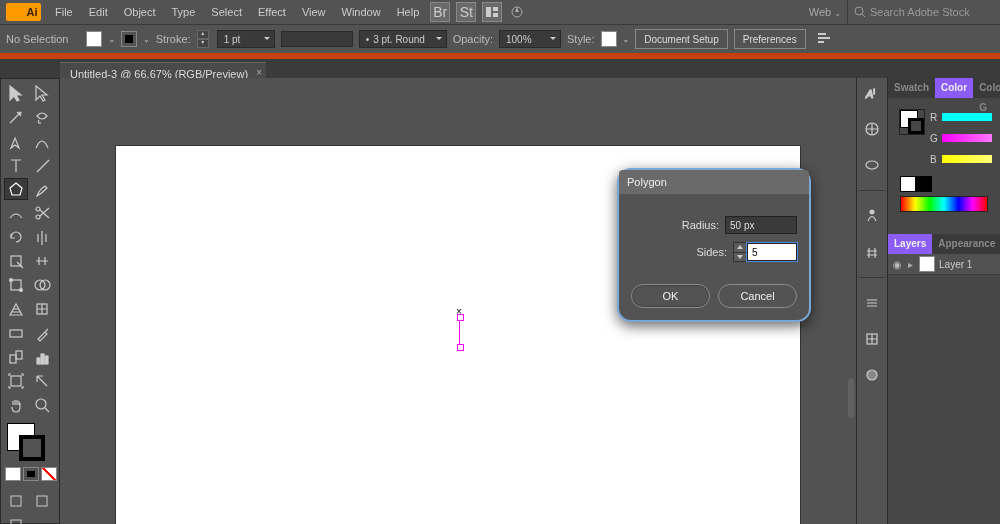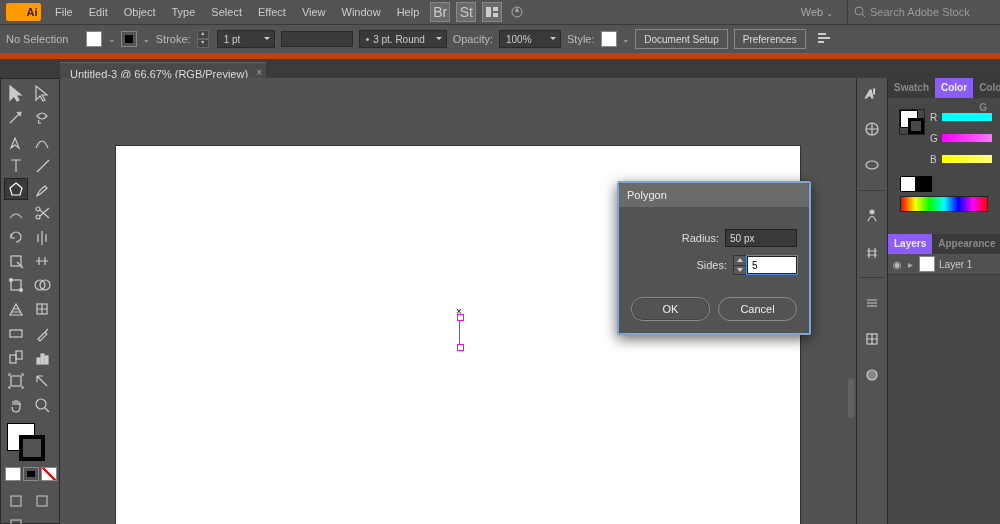--- a/index.html
+++ b/index.html
@@ -1,21 +1,21 @@
 <!DOCTYPE html>
 <html><head>
 <meta charset="utf-8">
 <style>
   html,body{margin:0;padding:0;width:1000px;height:524px;background:#2f2f2f;font-family:Tahoma,Arial,sans-serif;font-size:11px;color:#ccc;overflow:hidden;}
   .menubar{height:24px;background:#535353;display:flex;align-items:center;padding:0 6px;}
   .ai-logo{width:18px;height:18px;background:#ff9a00;color:#3a2200;font-weight:bold;font-size:11px;display:flex;align-items:center;justify-content:center;border-radius:2px;margin-right:6px;padding-left:17px;}
   .menubar .menu-item{padding:0 8px;line-height:24px;cursor:default;}
   .menubar .spacer{flex:1;}
   .menubar .menu-icon{width:18px;height:18px;background:#6a6a6a;border:1px solid #888;margin:12px 3px;display:flex;align-items:center;justify-content:center;font-size:14px;}
-  .menubar .dd{color:#aaa;margin:0 8px;}
+  .menubar .dd{color:#aaa;margin:0 0;}
   .menubar .search-box{display:flex;align-items:center;width:140px;color:#9a9a9a;}
   .menubar .search-box svg{margin-right:4px;}
   .menubar .sep{width:1px;height:24px;background:#3a3a3a;margin:0 6px;}
 
   .optbar{height:28px;background:#535353;border-top:1px solid #3a3a3a;display:flex;align-items:center;padding:0 6px;gap:6px;}
   .optbar .lbl{color:#bbb;}
   .swatch{width:14px;height:14px;border:1px solid #888;background:#fff;}
   .swatch.pat{background:#000;box-shadow:inset 0 0 0 3px #535353;}
   .dd-box{height:16px;background:#3a3a3a;border:1px solid #2a2a2a;color:#ccc;padding:0 16px 0 6px;font-size:10px;display:flex;align-items:center;position:relative;}
   .dd-box:after{content:"";position:absolute;right:4px;top:6px;border:3px solid transparent;border-top-color:#ccc;}
@@ -71,21 +71,21 @@
   .fs-mini .b{width:14px;height:14px;background:#000;border:1px solid #000;}
   .layers-body{padding:0;}
   .layer-row{height:20px;background:#515151;border-bottom:1px solid #3a3a3a;display:flex;align-items:center;font-size:10px;}
   .layer-row .eye{width:18px;text-align:center;color:#bbb;}
   .layer-row .thumb{width:14px;height:14px;background:#fff;border:1px solid #888;margin:0 4px;}
   .big-swatch{box-shadow:0 0 0 1px #222;position:relative;margin:6px 6px 2px 6px;width:24px;height:24px;}
   .big-swatch .f{position:absolute;left:0;top:0;width:16px;height:16px;background:#fff;border:1px solid #000;}
   .big-swatch .s{position:absolute;left:8px;top:8px;width:16px;height:16px;border:3px solid #000;box-sizing:border-box;background:#474747;}
 
   
-  .dialog{position:absolute;left:617px;top:181px;width:190px;background:#535353;border:2px solid #7aa7d8;border-radius:2px;box-shadow:0 4px 14px rgba(0,0,0,0.6);}
+  .dialog{position:absolute;left:617px;top:168px;width:190px;background:#535353;border:2px solid #7aa7d8;border-radius:14px;box-shadow:0 4px 14px rgba(0,0,0,0.6);}
   .dialog .titlebar{height:24px;background:#6a6a6a;border-radius:4px 4px 0 0;padding:0 8px;line-height:24px;color:#eee;font-size:11px;}
   .dialog .body{padding:14px 12px 6px 12px;}
   .dlg-row{display:flex;align-items:center;justify-content:flex-end;margin:8px 0;}
   .dlg-row .lbl{color:#ddd;font-size:11px;margin-right:6px;margin-left:16px;}
   .dlg-input{width:62px;height:16px;background:#3a3a3a;border:1px solid #222;color:#ddd;padding:0 4px;font-size:10px;}
   .dlg-input.focus{background:#fff;color:#000;outline:1px solid #4a90e2;}
   .dlg-spin{display:flex;flex-direction:column;height:18px;width:12px;border:1px solid #333;margin-right:0;}
   .dlg-spin div{flex:1;background:#5a5a5a;border-bottom:1px solid #333;display:flex;align-items:center;justify-content:center;}
   .dlg-spin div:last-child{border-bottom:none;}
   .dlg-spin svg{width:6px;height:4px;}

